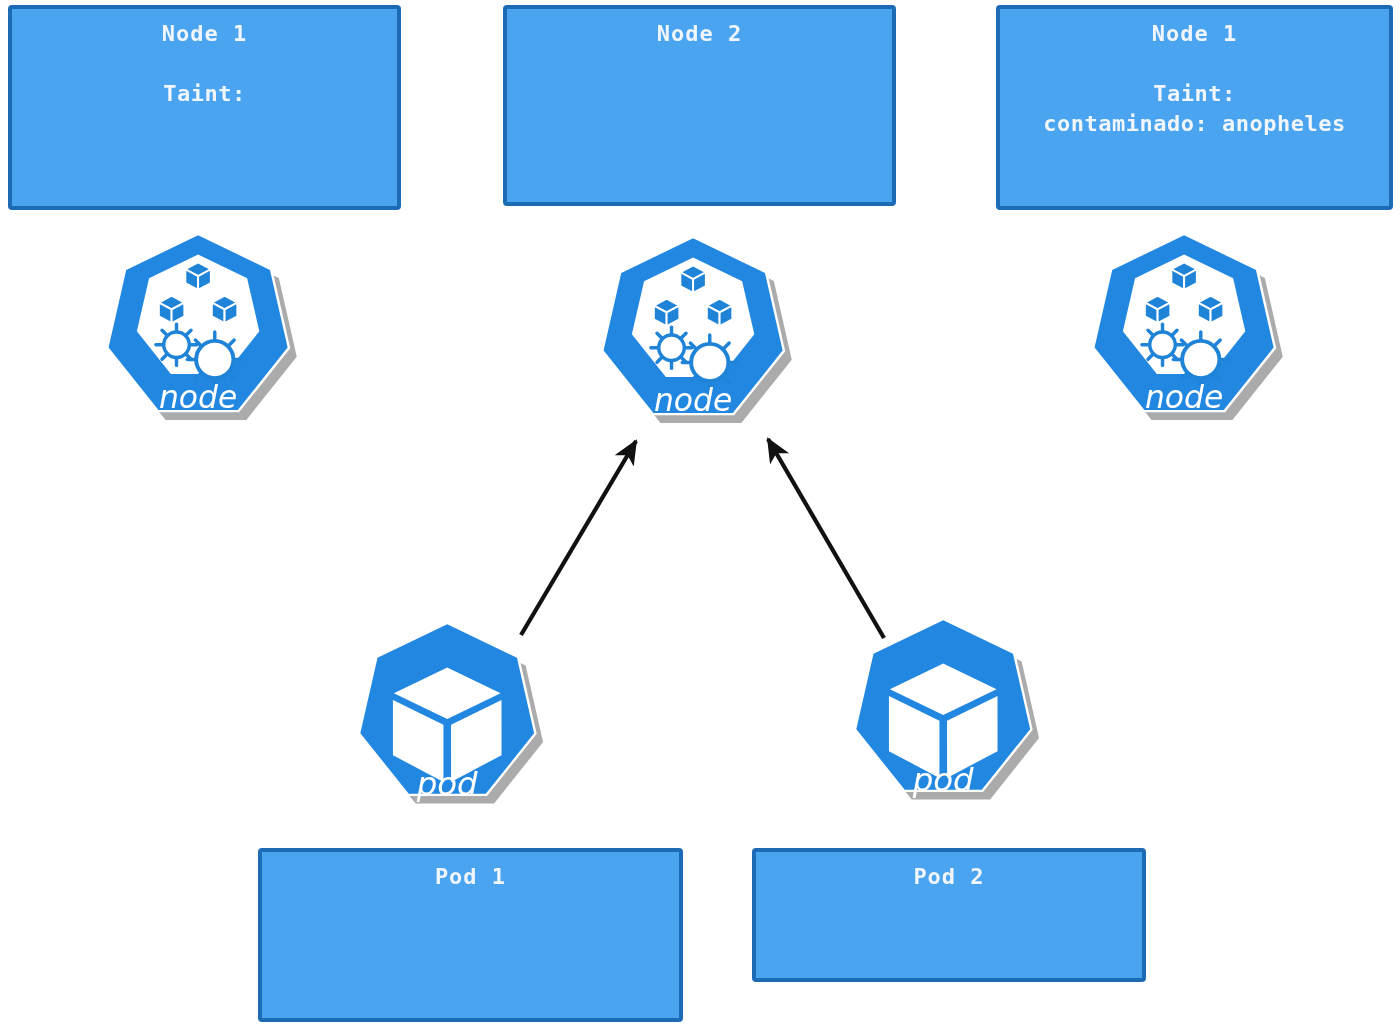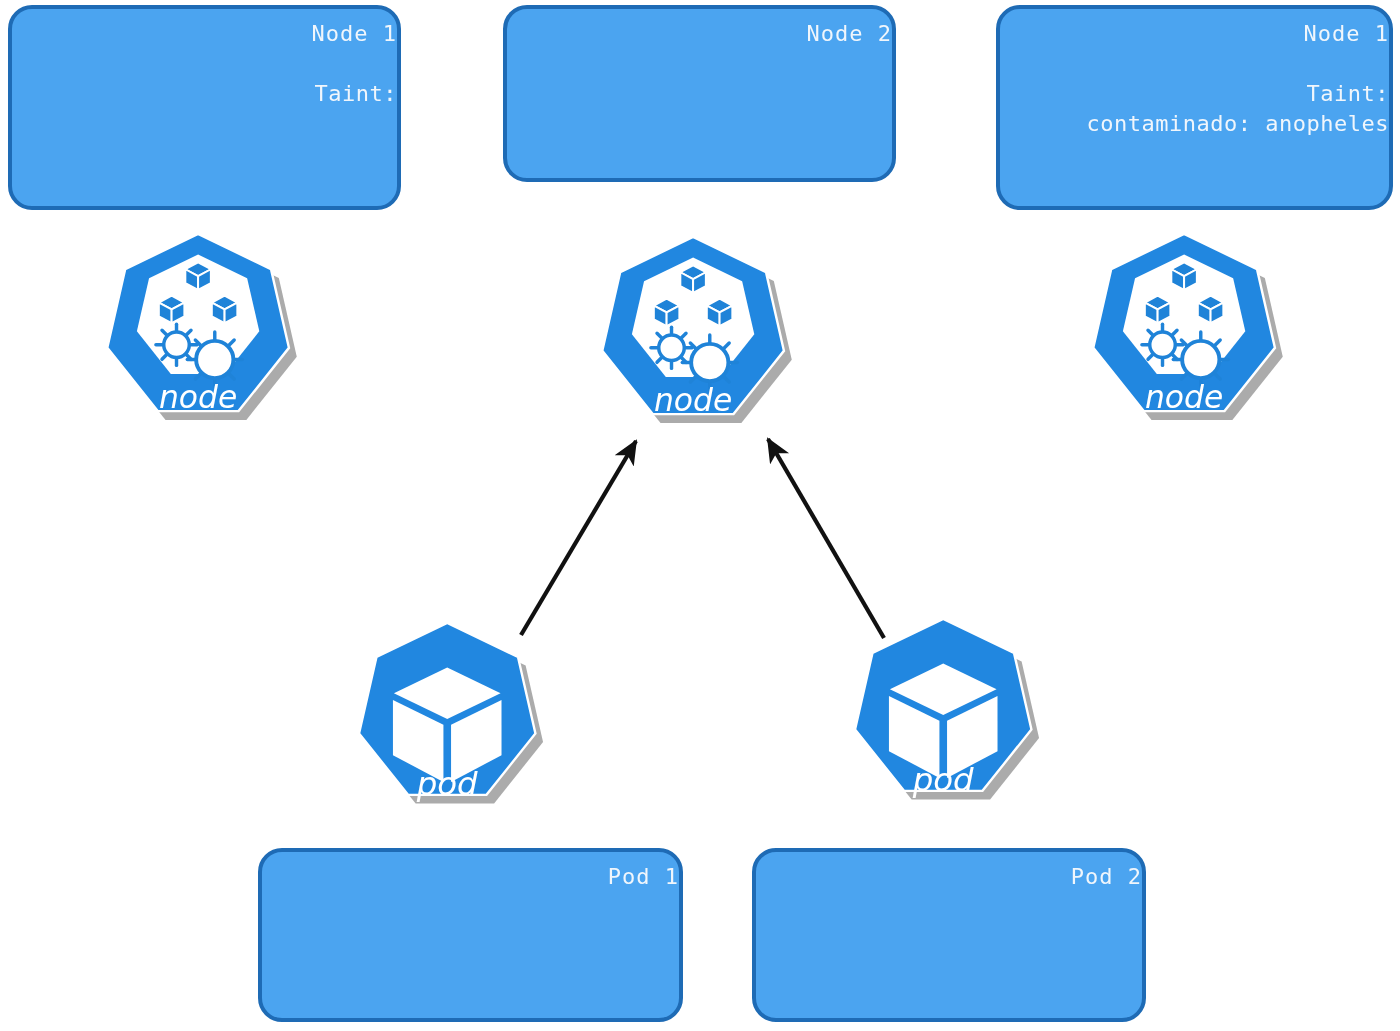--- a/index.html
+++ b/index.html
@@ -6,31 +6,31 @@
   .canvas{
     position:relative;width:1400px;height:1031px;overflow:hidden;
     background:var(--canvas-bg,#ffffff);
     font-family:"DejaVu Sans Mono", monospace;
   }
   
   .tbox{
     position:absolute;box-sizing:border-box;
     background:var(--box-fill,#4BA4F0);
     border:4px solid var(--box-border,#1E6BB5);
-    border-radius:24px;
+    border-radius:4px;
     color:var(--box-text,#F0F6FC);
-    font-weight:normal;text-align:right;
+    font-weight:bold;text-align:center;
   }
   .tbox .title{font-size:22px;line-height:26px;padding-top:12px;letter-spacing:1px;}
   .taint{margin-top:32px;font-size:22px;line-height:30px;letter-spacing:0.5px;white-space:nowrap;}
   #node-box-1{left:8px;top:5px;width:393px;height:205px;}
-  #node-box-2{left:503px;top:5px;width:393px;height:177px;}
+  #node-box-2{left:503px;top:5px;width:393px;height:201px;}
   #node-box-3{left:996px;top:5px;width:397px;height:205px;}
   #pod-box-1{left:258px;top:848px;width:425px;height:174px;}
-  #pod-box-2{left:752px;top:848px;width:394px;height:174px;}
+  #pod-box-2{left:752px;top:848px;width:394px;height:134px;}
   
   .icon{position:absolute;}
   #node-icon-1{left:100px;top:231px;}
   #node-icon-2{left:595px;top:234px;}
   #node-icon-3{left:1086px;top:231px;}
   #pod-icon-1{left:352px;top:620px;}
   #pod-icon-2{left:848px;top:616px;}
   .hept-main{fill:var(--heptagon-blue,#2187E0);stroke:#ffffff;stroke-width:2.5;}
   .hept-shadow{fill:var(--icon-shadow,#ABABAB);}
   .hept-inner{fill:#ffffff;}

